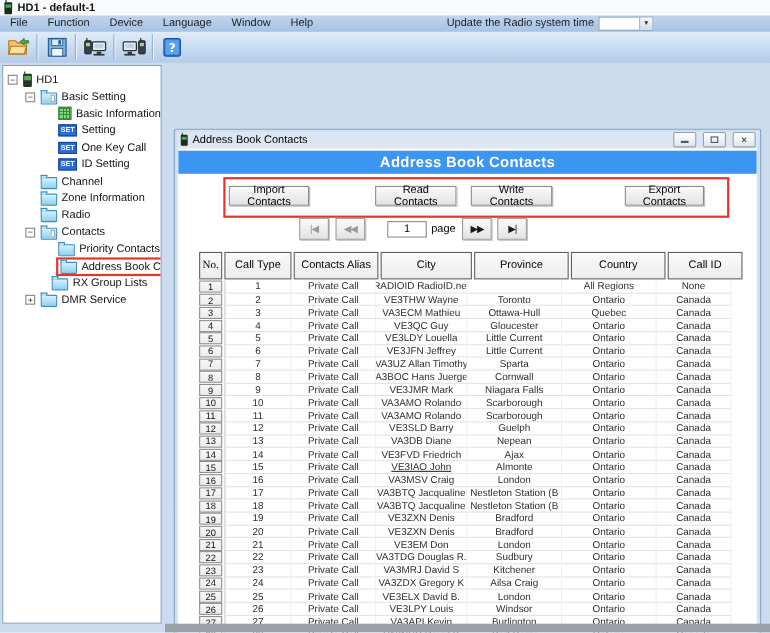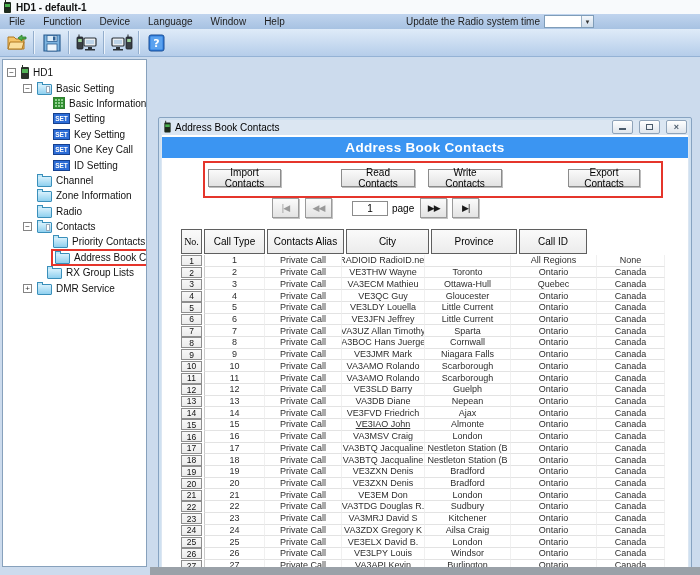--- a/index.html
+++ b/index.html
@@ -218,27 +218,20 @@
           <span class="exp-spacer"></span>
           <span class="tree-inner">
             <span class="ticon t-set">SET</span>
             <span class="tlabel">Setting</span>
           </span>
         </div>
         <div class="tree-row" style="padding-left: 36px;">
           <span class="exp-spacer"></span>
           <span class="tree-inner">
             <span class="ticon t-set">SET</span>
-            <span class="tlabel">Key Setting</span>
-          </span>
-        </div>
-        <div class="tree-row" style="padding-left: 36px;">
-          <span class="exp-spacer"></span>
-          <span class="tree-inner">
-            <span class="ticon t-set">SET</span>
             <span class="tlabel">One Key Call</span>
           </span>
         </div>
         <div class="tree-row" style="padding-left: 36px;">
           <span class="exp-spacer"></span>
           <span class="tree-inner">
             <span class="ticon t-set">SET</span>
             <span class="tlabel">ID Setting</span>
           </span>
         </div>
@@ -333,20 +326,21 @@
           <span class="pg-btn">▶|</span>
         </div>
 
         <div class="table">
           <div class="thead">
               <div class="th" style="width: 21px; font-family: Liberation Serif, serif;">No.</div>
               <div class="th" style="width: 61px;">Call Type</div>
               <div class="th" style="width: 77px;">Contacts Alias</div>
               <div class="th" style="width: 83px;">City</div>
               <div class="th" style="width: 86px;">Province</div>
+              <div class="th" style="width: 86px;">Country</div>
               <div class="th" style="width: 68px;">Call ID</div>
             </div>
           <div class="tbody">
               <div class="trow">
                 <div class="no-cell">1</div>
                 <div class="drow">
                   <div class="td" style="width: 61px;">1</div>
                   <div class="td" style="width: 77px;">Private Call</div>
                   <div class="td" style="width: 83px;">RADIOID RadioID.net</div>
                   <div class="td" style="width: 86px;"></div>

